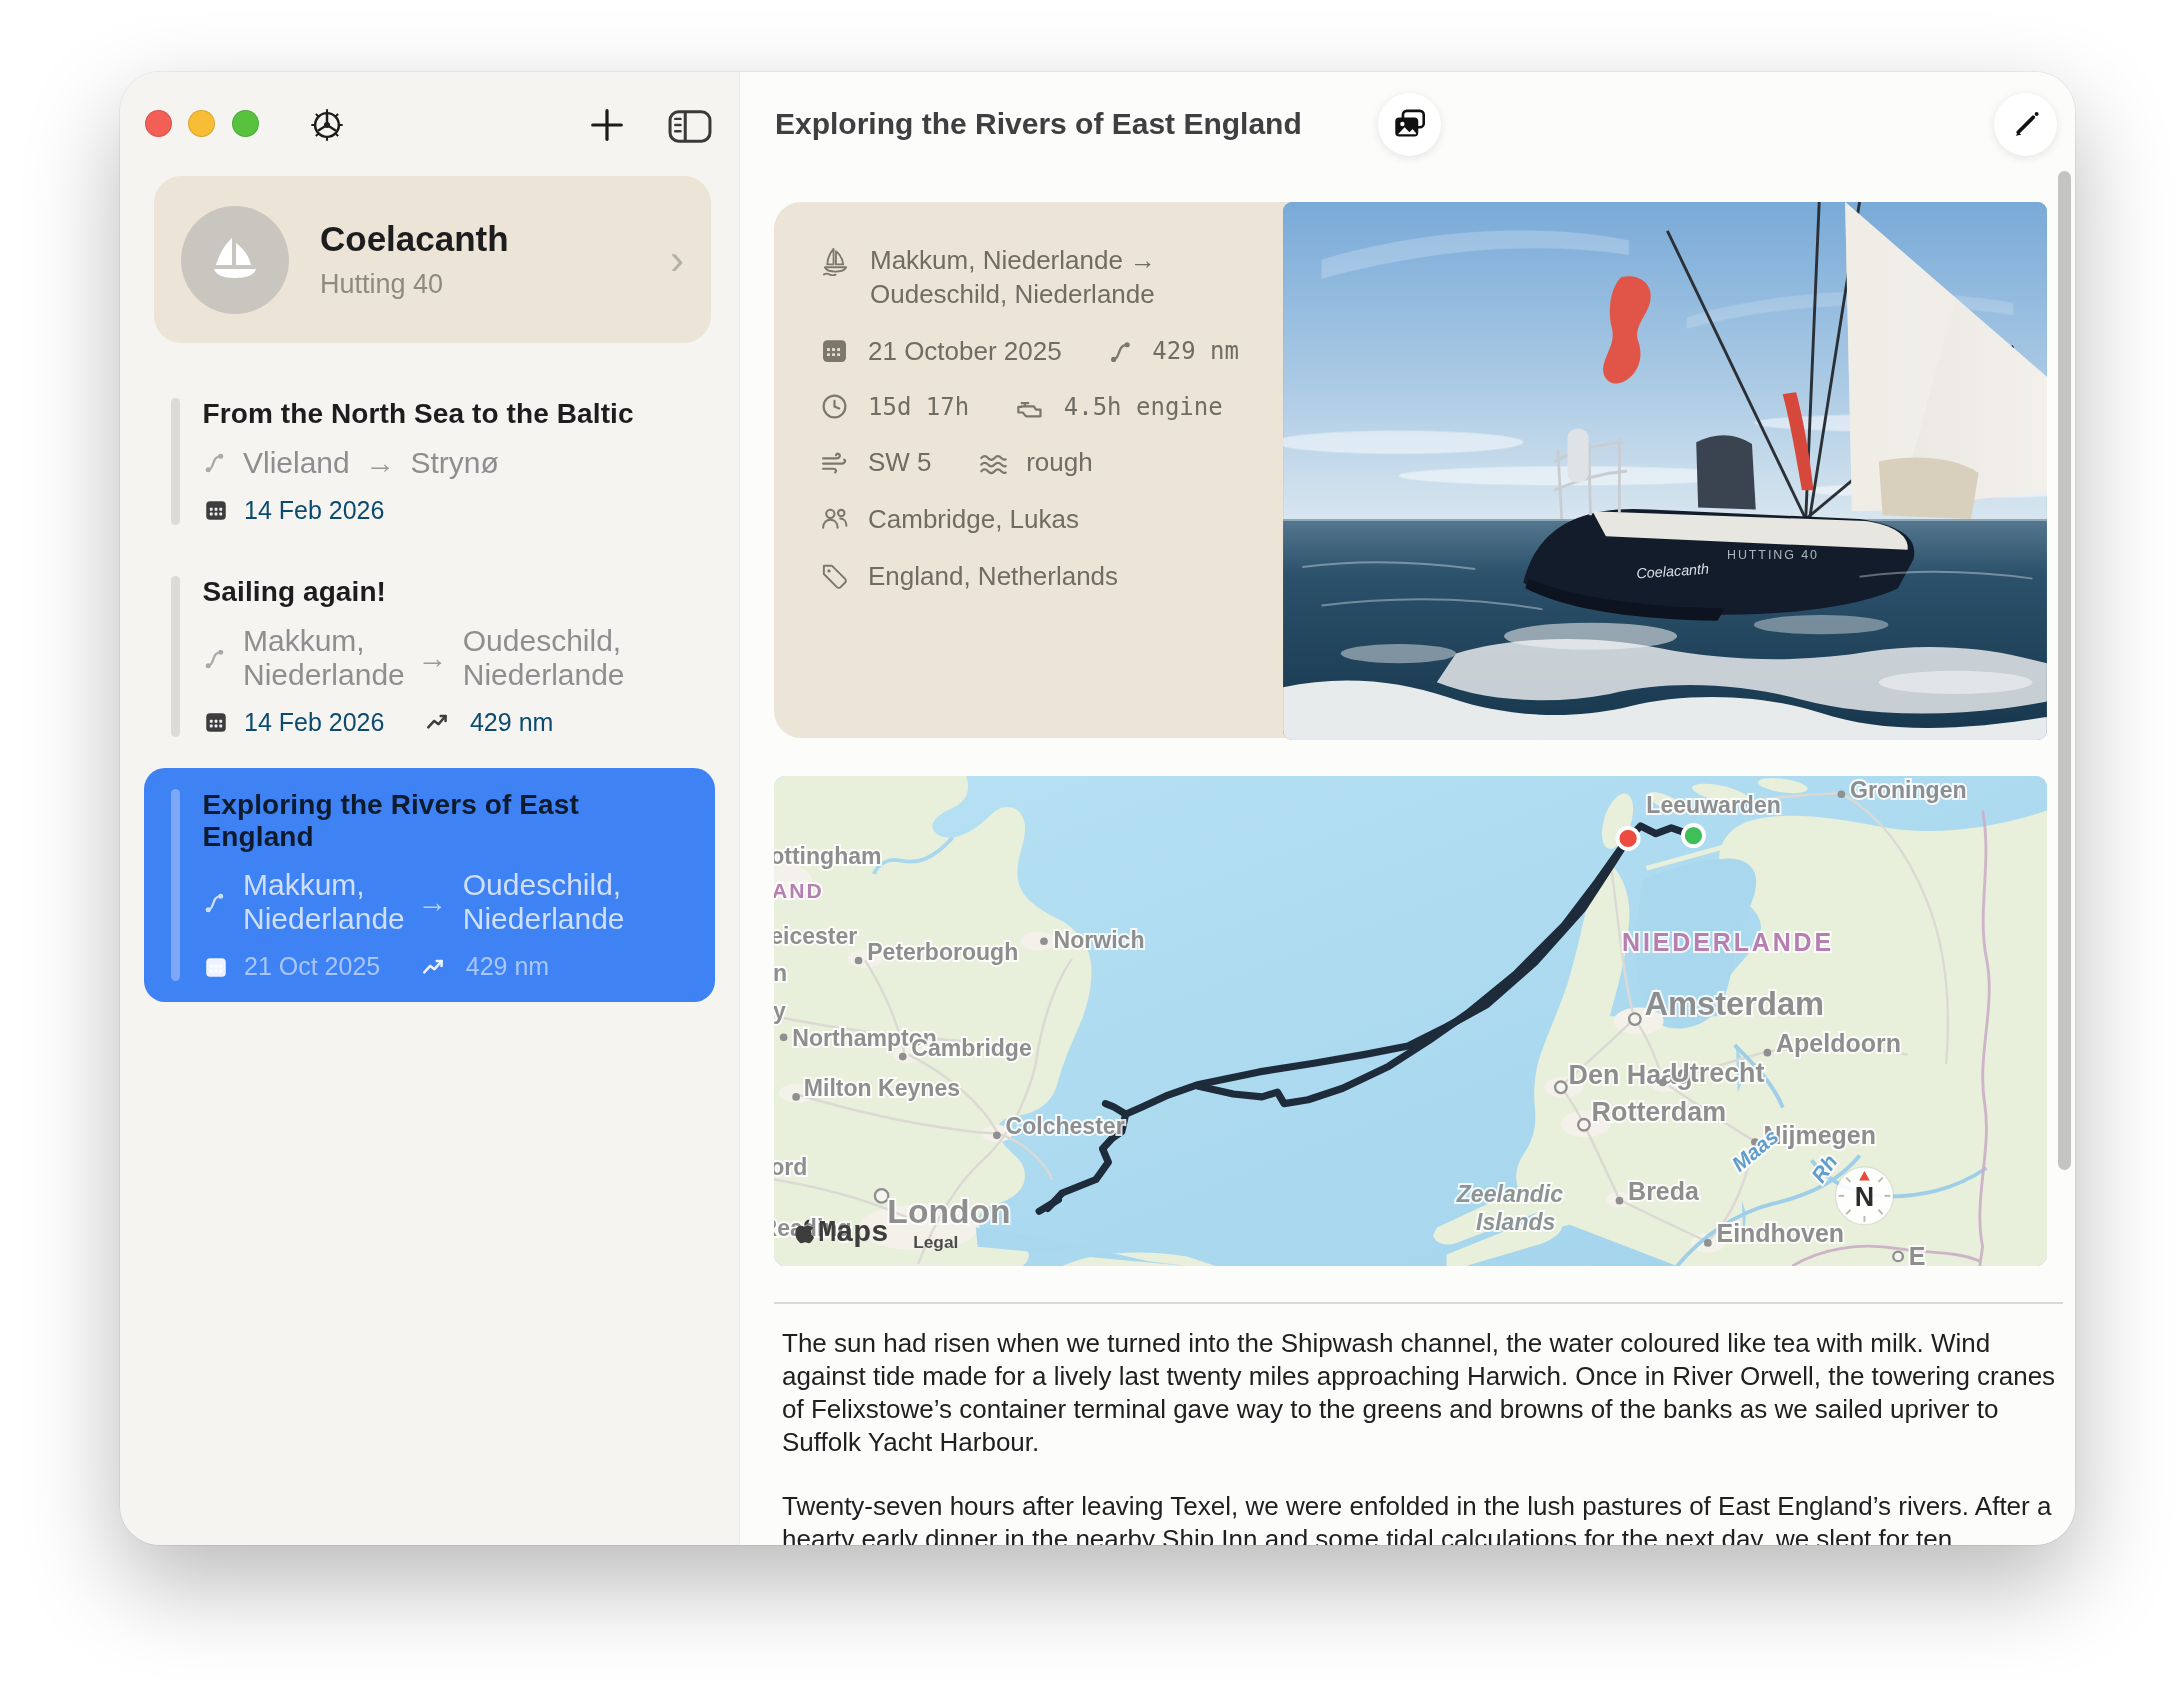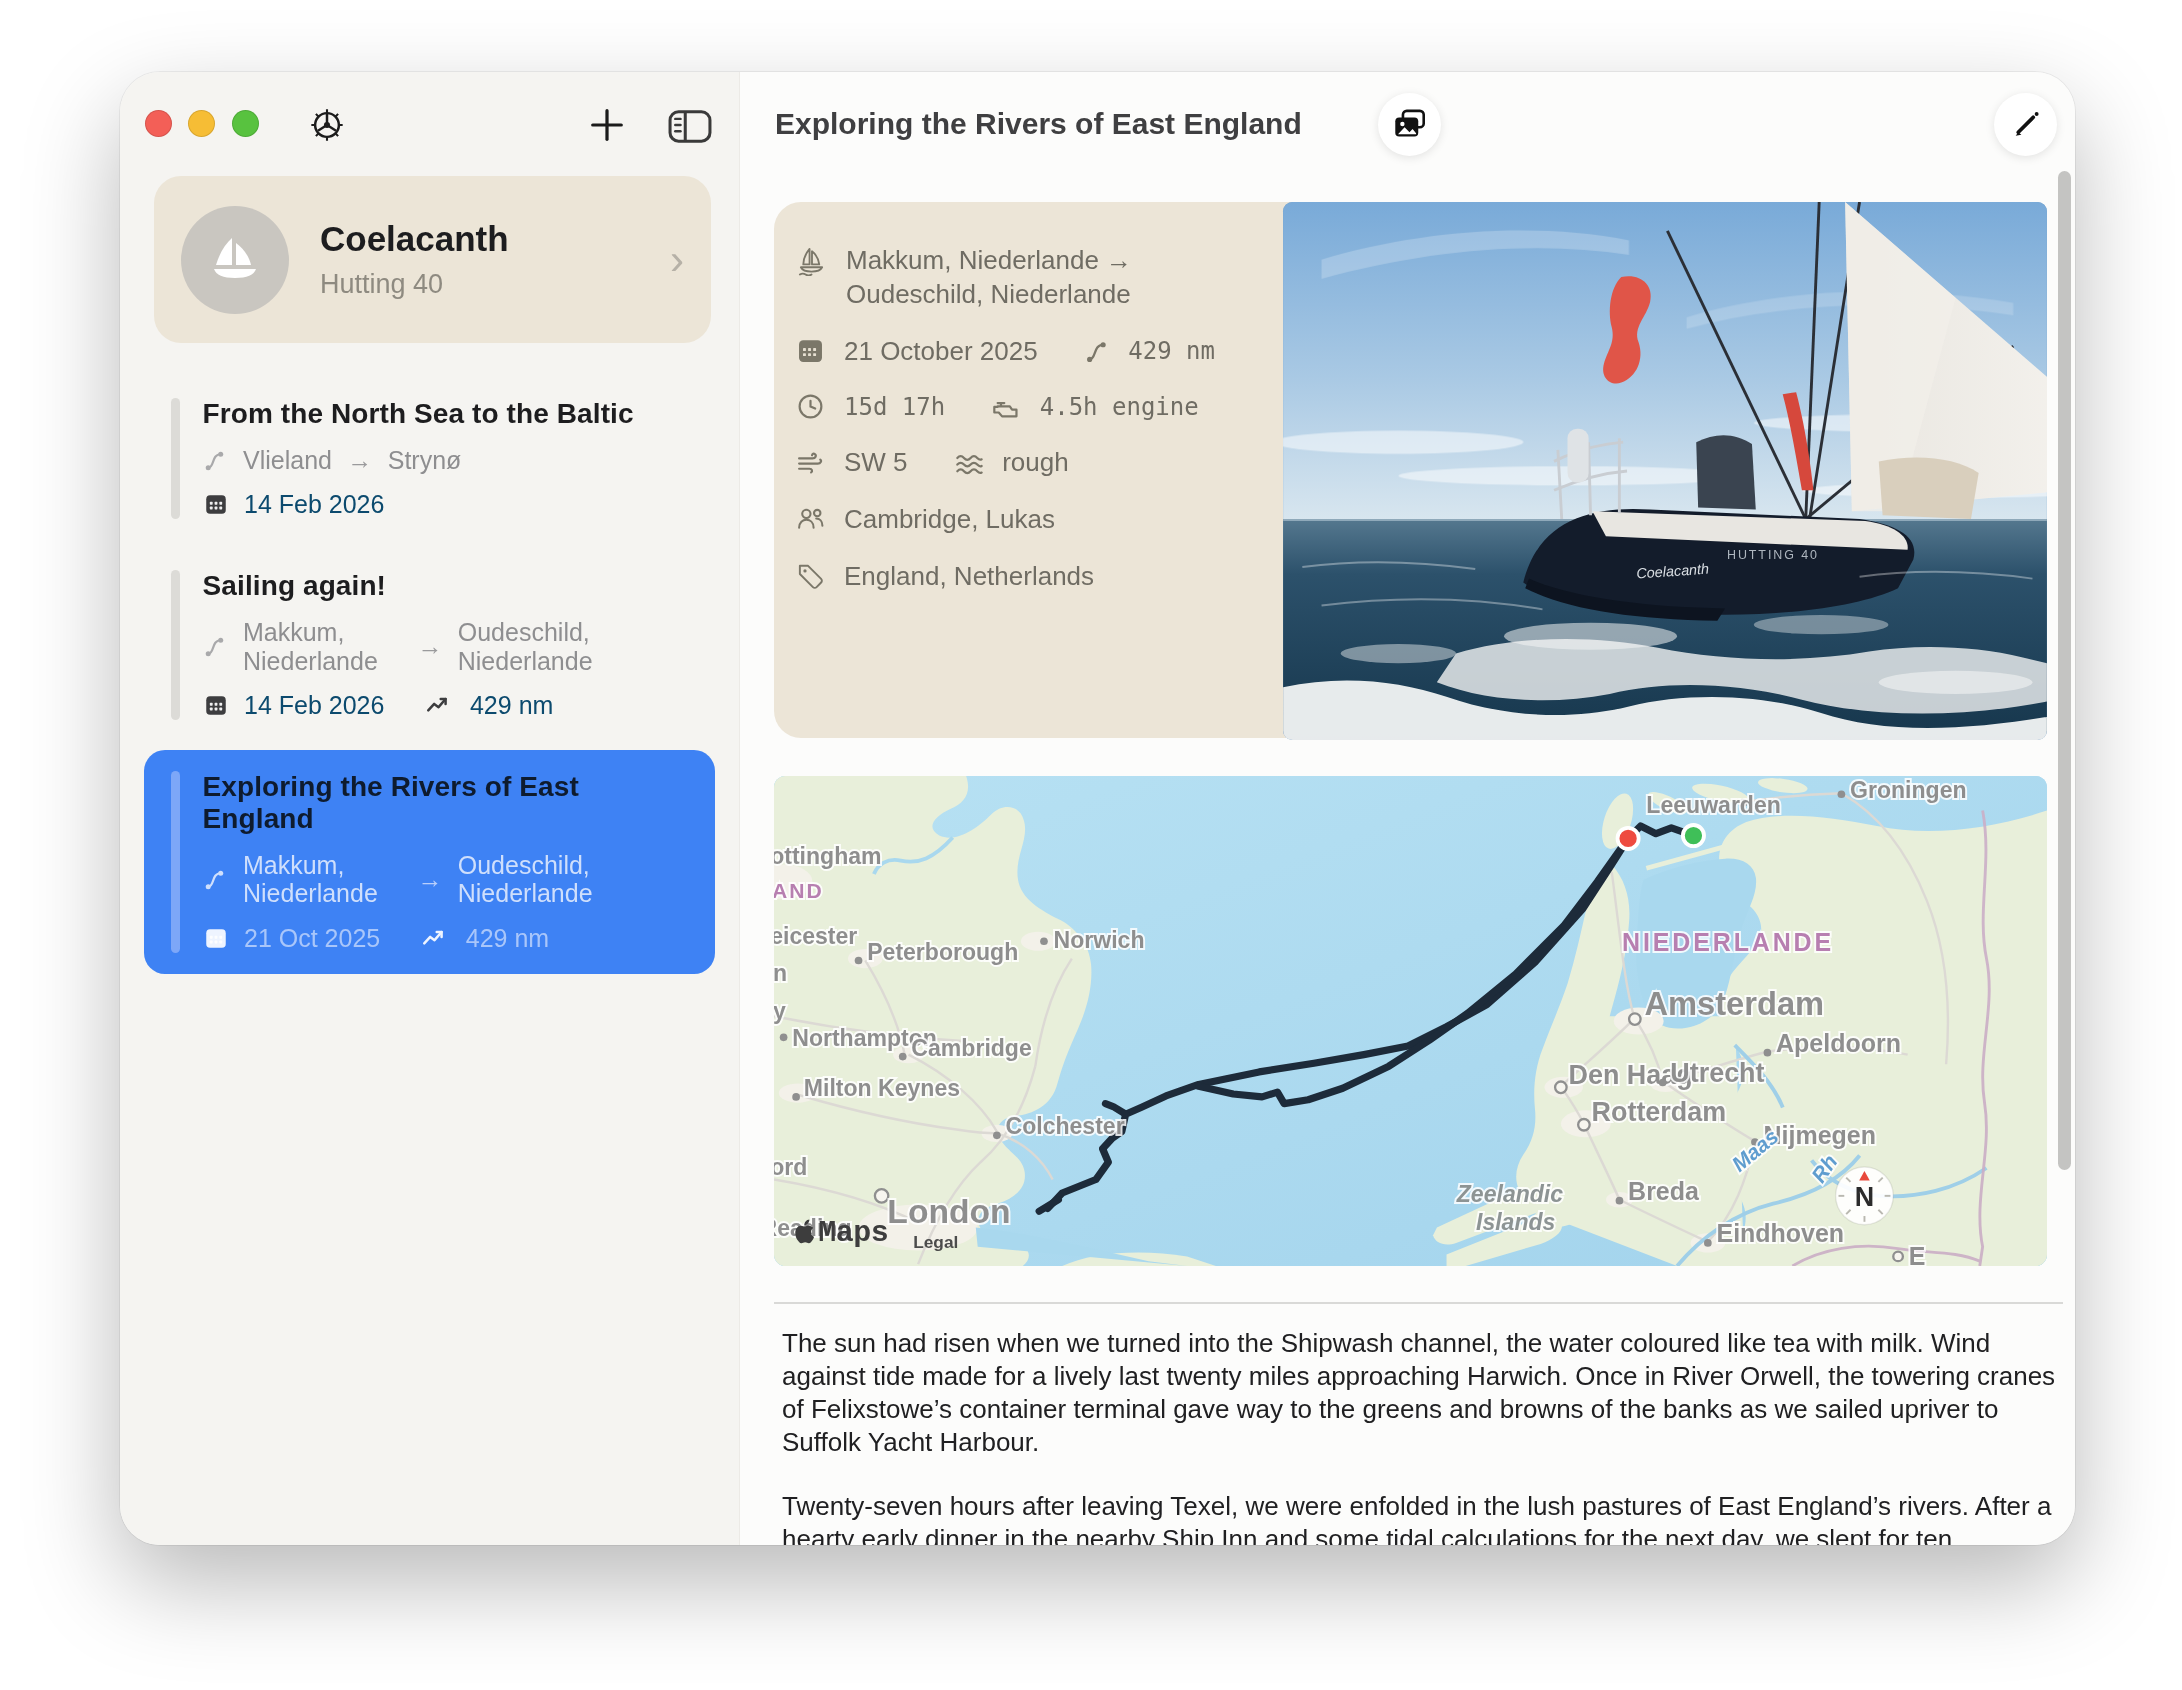--- a/index.html
+++ b/index.html
@@ -19,21 +19,21 @@
   .avatar{width:108px;height:108px;border-radius:50%;background:#c9c6c0;flex:none;display:flex;align-items:center;justify-content:center;}
   .boat-meta{flex:1;min-width:0;}
   .boat-name{font-size:35px;font-weight:700;color:#1d1d1f;}
   .boat-model{font-size:27px;color:#8e8a80;margin-top:9.6px;}
   .boat-chevron{font-size:42px;color:#b6b1a7;font-weight:400;line-height:1;}
   .trip-list{position:absolute;left:0;top:288px;right:0;display:flex;flex-direction:column;gap:9.6px;padding:17.3px 24px;}
   .trip{display:flex;gap:23px;padding:21px 27px;border-radius:21px;cursor:default;}
   .trip-bar{width:8.6px;border-radius:4.8px;background:#dcdbd7;flex:none;}
   .trip-body{flex:1;min-width:0;}
   .t-title{font-size:28px;font-weight:700;color:#1d1d1f;letter-spacing:0.1px;}
-  .t-route{display:flex;align-items:center;gap:15.4px;margin-top:15.4px;color:#8e8e90;font-size:25px;line-height:1.15;}
+  .t-route{display:flex;align-items:center;gap:15.4px;margin-top:15.4px;color:#8e8e90;font-size:30px;line-height:1.15;}
   .t-route .ric{color:#a9a9ab;flex:none;}
   .t-from{max-width:159px;}
   .t-arrow{color:#9a9a9c;}
   .t-meta{display:flex;align-items:center;gap:15.4px;margin-top:15.4px;font-size:25px;color:#0c4a6e;}
   .t-meta .mic{color:#3d3d3f;flex:none;}
   .t-dist{margin-left:3.8px;}
   .t-distwrap{display:flex;align-items:center;gap:15.4px;margin-left:25px;}
   .trip.selected{background:#3e82f4;}
   .trip.selected .trip-bar{background:#7da7f8;}
   .trip.selected .t-title{color:#0e1b2e;}
@@ -43,21 +43,21 @@
   .trip.selected .t-meta{color:#a9c6fa;}
   .trip.selected .t-meta .mic{color:#eef4ff;}
   
   .main{position:absolute;left:620px;top:0;right:0;bottom:0;background:#fcfcfb;}
   .page-title{position:absolute;left:35px;top:35px;font-size:30px;font-weight:700;color:#3f3f41;}
   .round-btn{position:absolute;width:63px;height:63px;border-radius:50%;background:#ffffff;
     box-shadow:0 1.9px 9.6px rgba(0,0,0,.10);display:flex;align-items:center;justify-content:center;color:#111;}
   .photos-btn{left:638px;top:21px;}
   .pencil-btn{left:1254px;top:21px;}
   .info-card{position:absolute;left:34px;top:130px;width:545px;height:536px;background:#ece5d7;border-radius:27px;
-    padding:42px 22px;color:#6f6c63;font-size:26px;}
+    padding:42px 46px;color:#6f6c63;font-size:26px;}
   .info-row{display:flex;align-items:flex-start;gap:19px;margin-bottom:23px;line-height:1.3;}
   .info-row .iic{flex:none;color:#7b7769;margin-top:1px;}
   .mono{font-family:"DejaVu Sans Mono",monospace;font-size:24px;}
   .pair{display:flex;align-items:center;gap:17.3px;}
   .pair2{margin-left:29px;}
   .photo{position:absolute;left:543px;top:130px;width:764px;height:538px;border-radius:9.6px;overflow:hidden;background:#6f9cc4;}
   .map{position:absolute;left:34px;top:704px;width:1273px;height:490px;border-radius:11.5px;overflow:hidden;background:#abd9ee;}
   .maplabel{font-family:"Liberation Sans",sans-serif;paint-order:stroke;stroke:rgba(255,255,255,.85);stroke-width:4px;}
   .map-attrib{position:absolute;left:17.3px;bottom:13.4px;display:flex;align-items:baseline;gap:25px;}
   .map-brand{display:flex;align-items:center;gap:1.9px;color:#3d3d3d;font-size:30px;font-weight:700;letter-spacing:-0.5px;font-family:Liberation Mono, monospace;}

